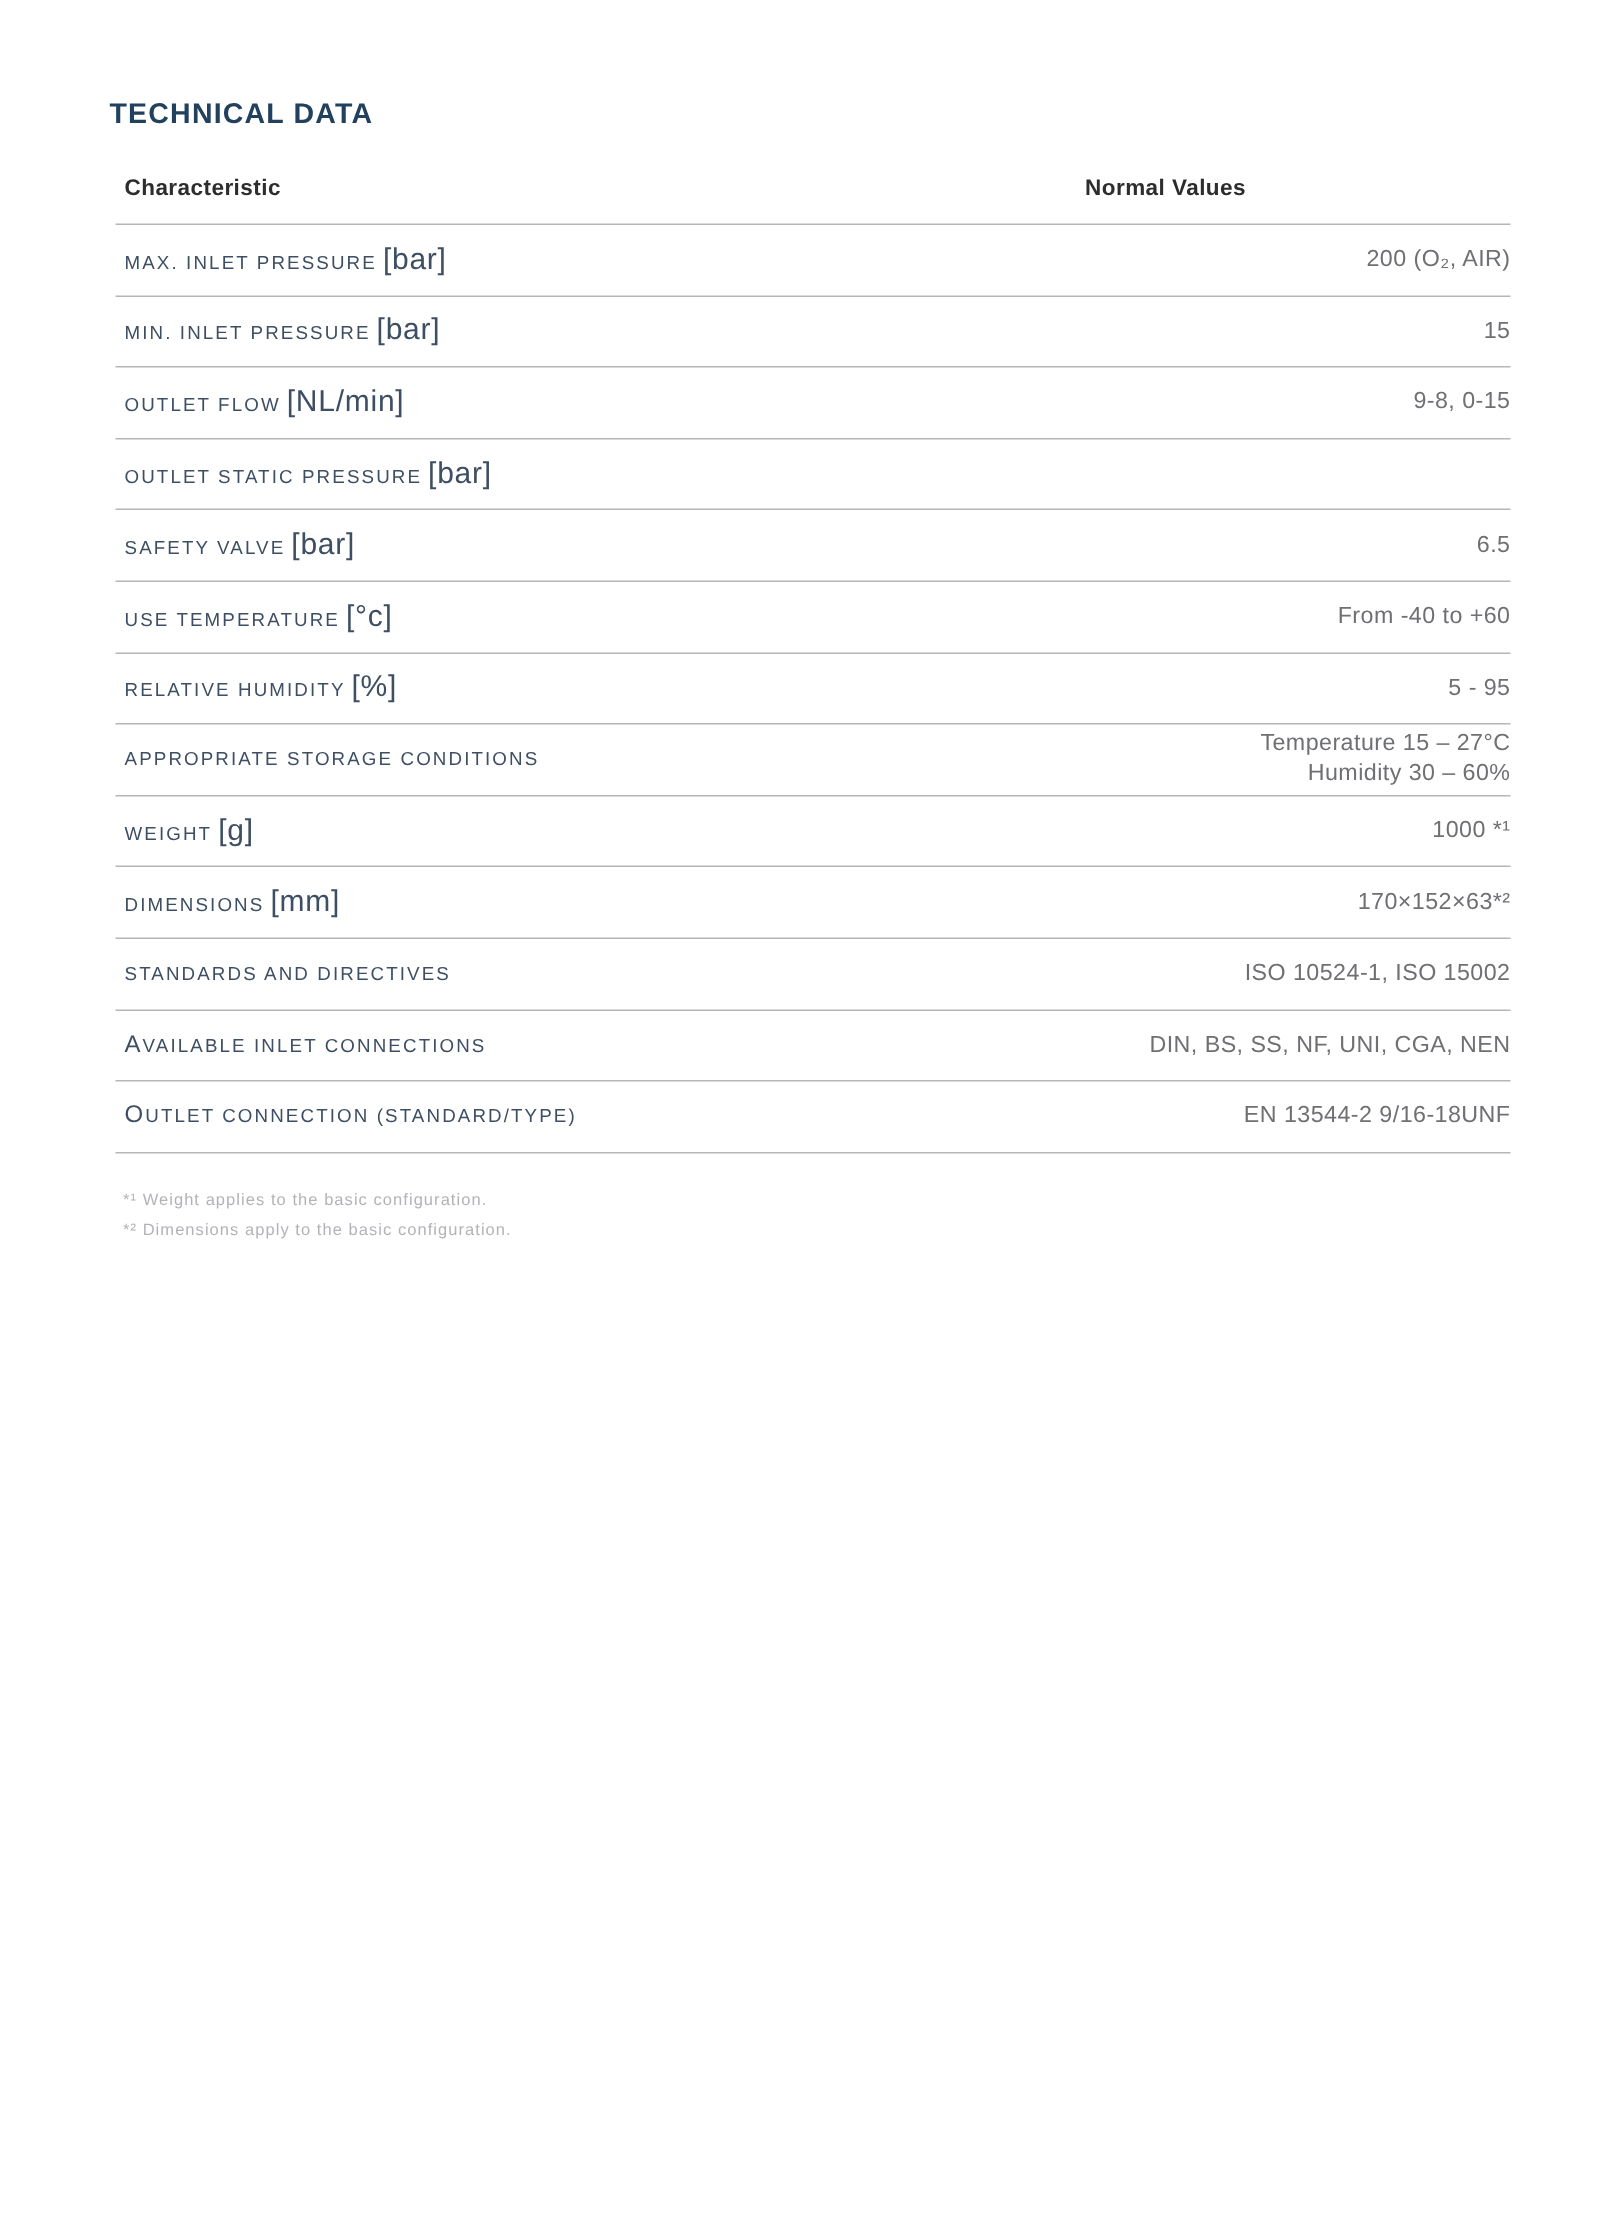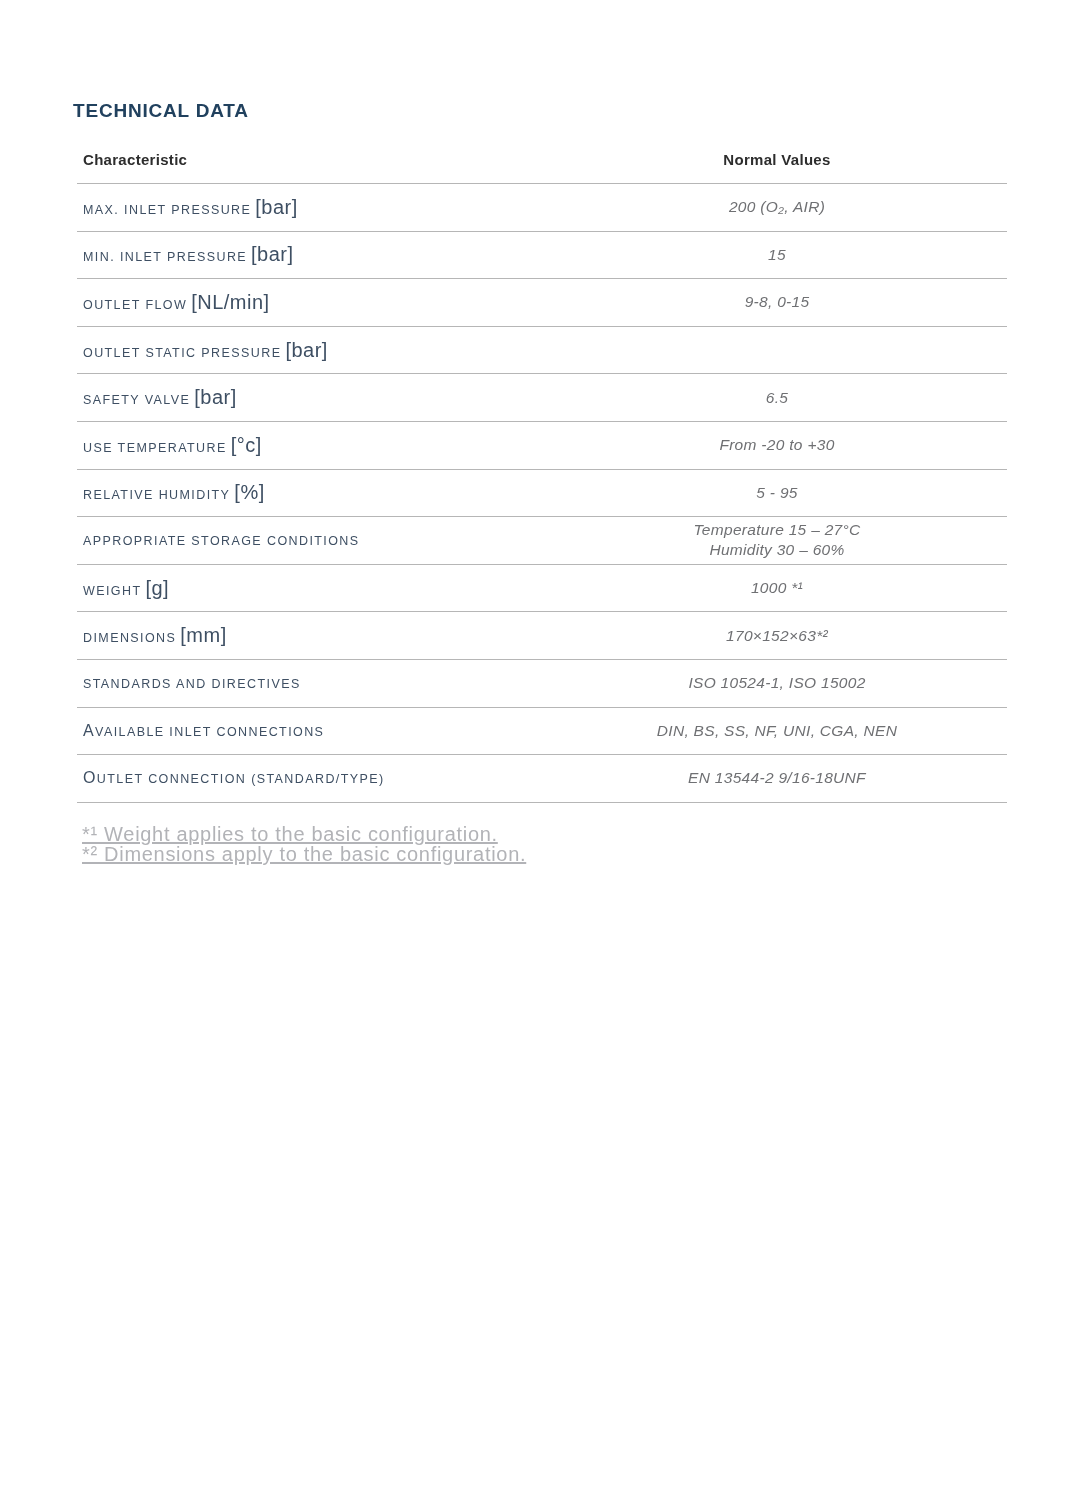--- a/index.html
+++ b/index.html
@@ -21,21 +21,20 @@
     width: 1080px;
     height: 1492px;
     position: relative;
     overflow: hidden;
   }
   .page {
     position: absolute;
     top: 0;
     left: 77px;
     width: 930px;
-    margin-top: 34px;
   }
   .title {
     margin: 66px 0 0 -4px;
     font-size: 19px;
     font-weight: 700;
     letter-spacing: 0.8px;
     color: var(--title-color);
   }
   .table {
     margin-top: 29px;
@@ -77,38 +76,36 @@
   .label .sc-small { font-size: 12.5px; }
   .label .sc-big   { font-size: 16px; }
   .unit {
     font-size: 20px;
     letter-spacing: 0.5px;
     margin-left: 4px;
   }
   .unit:empty { display: none; }
   .cell.value-cell {
     flex: 1;
-    text-align: center;
+    text-align: right;
     font-size: 15.5px;
     color: var(--value-color);
     letter-spacing: 0.3px;
     line-height: 20px;
     white-space: pre-line;
-    font-style: italic;
   }
   .footnotes {
     margin-top: 21px;
     padding-left: 5px;
   }
   .footnote {
-    font-size: 20px;
+    font-size: 11px;
     line-height: 20.5px;
     letter-spacing: 0.7px;
     color: var(--footnote-color);
-    text-decoration: underline;
   }
 </style>
 </head>
 <body>
 
 <div class="page">
 
   <h1 class="title">TECHNICAL DATA</h1>
 
   <div class="table">
@@ -148,21 +145,21 @@
     <div class="cell label-cell">
       <span class="label"><span class="sc-small">S</span><span class="sc-small">A</span><span class="sc-small">F</span><span class="sc-small">E</span><span class="sc-small">T</span><span class="sc-small">Y</span><span class="sc-small"> </span><span class="sc-small">V</span><span class="sc-small">A</span><span class="sc-small">L</span><span class="sc-small">V</span><span class="sc-small">E</span></span><span class="unit">[bar]</span>
     </div>
     <div class="cell value-cell">6.5</div>
   </div>
 
   <div class="row">
     <div class="cell label-cell">
       <span class="label"><span class="sc-small">U</span><span class="sc-small">S</span><span class="sc-small">E</span><span class="sc-small"> </span><span class="sc-small">T</span><span class="sc-small">E</span><span class="sc-small">M</span><span class="sc-small">P</span><span class="sc-small">E</span><span class="sc-small">R</span><span class="sc-small">A</span><span class="sc-small">T</span><span class="sc-small">U</span><span class="sc-small">R</span><span class="sc-small">E</span></span><span class="unit">[°c]</span>
     </div>
-    <div class="cell value-cell">From -20 to +30</div>
+    <div class="cell value-cell">From -40 to +60</div>
   </div>
 
   <div class="row">
     <div class="cell label-cell">
       <span class="label"><span class="sc-small">R</span><span class="sc-small">E</span><span class="sc-small">L</span><span class="sc-small">A</span><span class="sc-small">T</span><span class="sc-small">I</span><span class="sc-small">V</span><span class="sc-small">E</span><span class="sc-small"> </span><span class="sc-small">H</span><span class="sc-small">U</span><span class="sc-small">M</span><span class="sc-small">I</span><span class="sc-small">D</span><span class="sc-small">I</span><span class="sc-small">T</span><span class="sc-small">Y</span></span><span class="unit">[%]</span>
     </div>
     <div class="cell value-cell">5 - 95</div>
   </div>
 
   <div class="row">

